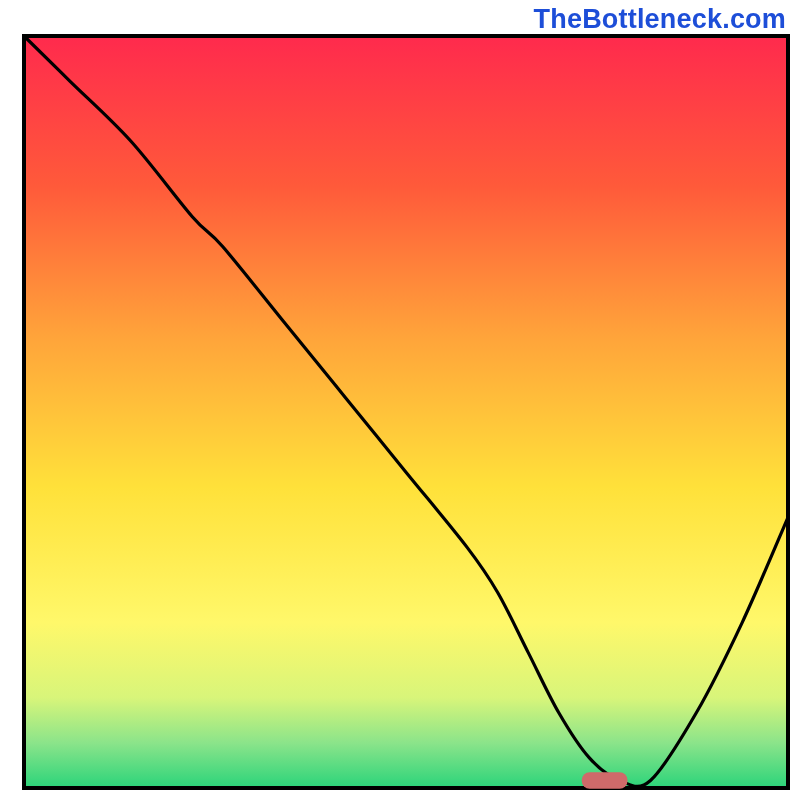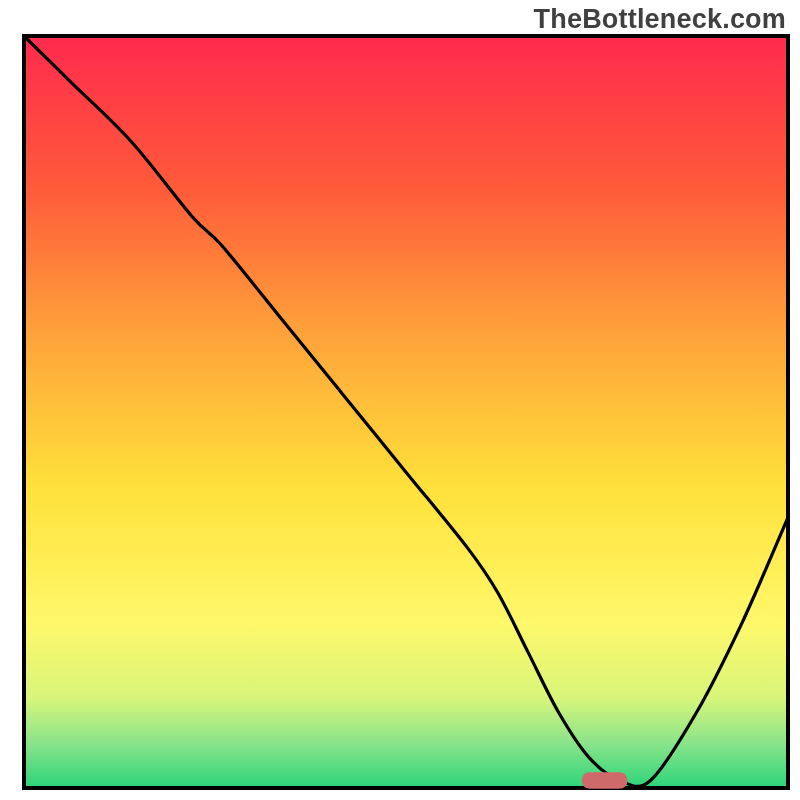--- a/index.html
+++ b/index.html
@@ -15,21 +15,21 @@
     width: 800px;
     height: 800px;
   }
   .watermark {
     position: absolute;
     top: 4px;
     right: 14px;
     font-family: Arial, Helvetica, sans-serif;
     font-size: 27px;
     font-weight: 600;
-    color: #404040;
+    color: #1d4ed8;
     letter-spacing: 0.2px;
     z-index: 5;
   }
   svg.plot {
     position: absolute;
     left: 0;
     top: 0;
   }
 </style>
 </head>

